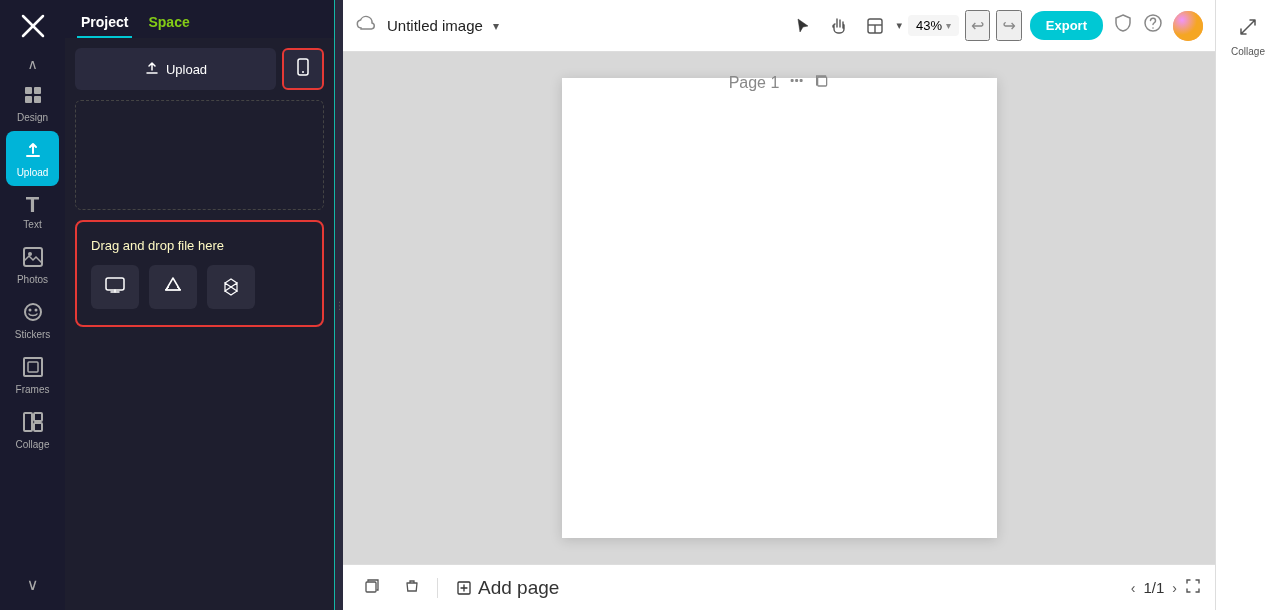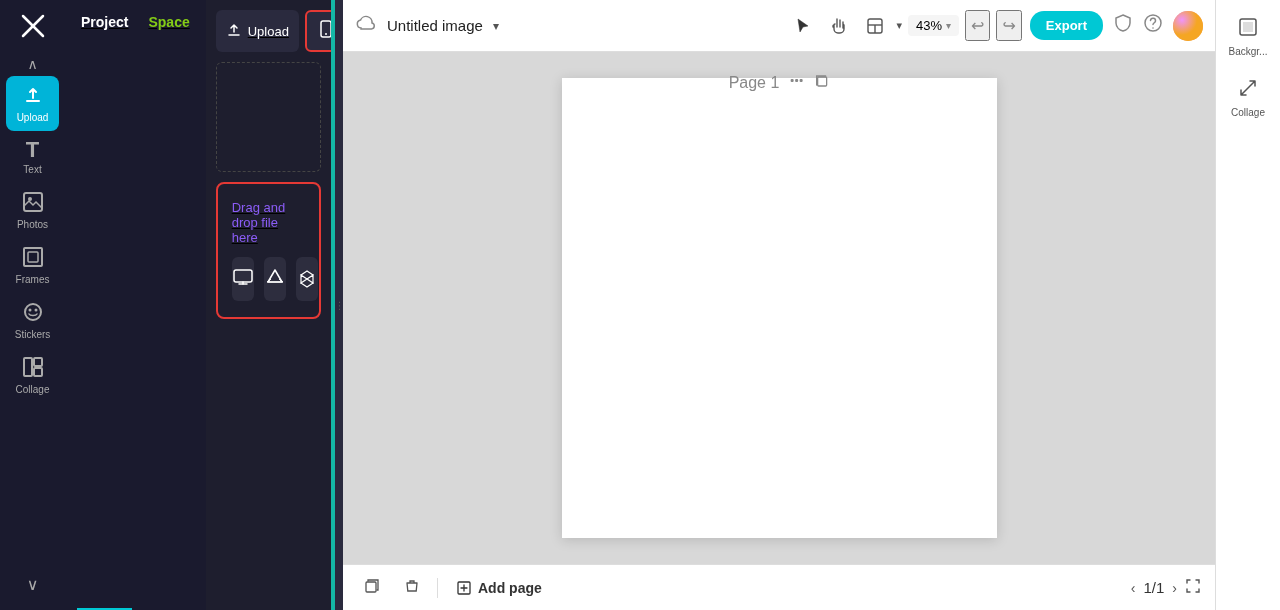--- a/index.html
+++ b/index.html
@@ -40,23 +40,22 @@
     .sidebar-nav-item.active { background: #00b4d8; color: #fff; border-radius: 8px; margin: 0 6px; width: calc(100% - 12px); }
     .sidebar-nav-item .icon-shape { font-size: 20px; line-height: 1; }
     .sidebar-nav-item span.label { font-size: 10px; }
     .sidebar-collapse { margin-top: auto; color: #aaa; cursor: pointer; padding: 8px; }
 
     
     .panel {
       width: 270px;
       background: #1e1e2e;
       display: flex;
-      flex-direction: row;
-      border-right: 4px solid #14b8a6;
-      text-decoration: underline;
+      flex-direction: column;
+      border-right: 1px solid #14b8a6;
     }
     .panel-tabs {
       display: flex;
       padding: 8px 12px 0;
       gap: 12px;
       background: #1a1a2e;
     }
     .panel-tab {
       color: #84cc16;
       font-size: 14px;
@@ -109,21 +108,21 @@
     }
 
     .drag-drop-box {
       border: 2px solid #e53935;
       border-radius: 8px;
       background: #1e1e2e;
       padding: 16px 14px;
       margin-top: 8px;
     }
     .drag-drop-title {
-      color: #8b5cf6;
+      color: #fef9c3;
       font-size: 13px;
       margin-bottom: 12px;
     }
     .drag-drop-icons {
       display: flex;
       gap: 10px;
     }
     .drop-icon-btn {
       width: 48px;
       height: 44px;
@@ -259,24 +258,23 @@
     }
     .bottom-divider { width: 1px; height: 20px; background: #ddd; }
     .add-page-btn {
       display: flex;
       align-items: center;
       gap: 6px;
       background: none;
       border: none;
       cursor: pointer;
       color: #333;
-      font-size: 14px;
+      font-size: 19px;
       padding: 4px 8px;
       border-radius: 4px;
-      font-weight: bold;
     }
     .page-nav { margin-left: auto; display: flex; align-items: center; gap: 8px; }
     .page-nav-btn { background: none; border: none; cursor: pointer; color: #555; font-size: 14px; }
     .page-count { font-size: 15px; color: #333; }
     .fit-btn { background: none; border: none; cursor: pointer; color: #555; font-size: 16px; }
 
     
     .right-panel {
       width: 65px;
       background: #fff;
@@ -321,20 +319,31 @@
     <svg width="28" height="28" viewBox="0 0 28 28">
       <line x1="4" y1="4" x2="24" y2="24" stroke="#fff" stroke-width="2.5" stroke-linecap="round"></line>
       <line x1="24" y1="4" x2="4" y2="24" stroke="#fff" stroke-width="2.5" stroke-linecap="round"></line>
     </svg>
   </div>
 
   <div class="sidebar-nav-item" style="color:#aaa; font-size:14px; padding:4px;">
     <span>∧</span>
   </div>
 
+  <div class="sidebar-nav-item">
+    <span class="icon-shape">
+      <svg width="22" height="22" viewBox="0 0 22 22" fill="none">
+        <rect x="3" y="3" width="7" height="7" rx="1" fill="#aaa"></rect>
+        <rect x="12" y="3" width="7" height="7" rx="1" fill="#aaa"></rect>
+        <rect x="3" y="12" width="7" height="7" rx="1" fill="#aaa"></rect>
+        <rect x="12" y="12" width="7" height="7" rx="1" fill="#aaa"></rect>
+      </svg>
+    </span>
+    <span class="label">Design</span>
+  </div>
 
   <div class="sidebar-nav-item active">
     <span class="icon-shape">
       <svg width="22" height="22" viewBox="0 0 22 22" fill="none">
         <path d="M11 14V5M11 5L8 8M11 5L14 8" stroke="white" stroke-width="2" stroke-linecap="round" stroke-linejoin="round"></path>
         <path d="M5 17h12" stroke="white" stroke-width="2" stroke-linecap="round"></path>
       </svg>
     </span>
     <span class="label">Upload</span>
   </div>
@@ -347,42 +356,42 @@
 
   <div class="sidebar-nav-item">
     <span class="icon-shape">
       <svg width="22" height="22" viewBox="0 0 22 22" fill="none">
         <rect x="2" y="2" width="18" height="18" rx="2" stroke="#aaa" stroke-width="2"></rect>
         <circle cx="8" cy="8" r="2" fill="#aaa"></circle>
         <path d="M2 15l5-5 4 4 3-3 6 6" stroke="#aaa" stroke-width="1.5"></path>
       </svg>
     </span>
     <span class="label">Photos</span>
-  </div>
-
-  <div class="sidebar-nav-item">
-    <span class="icon-shape">
-      <svg width="22" height="22" viewBox="0 0 22 22" fill="none">
-        <rect x="2" y="2" width="18" height="18" rx="1" stroke="#aaa" stroke-width="2"></rect>
-        <rect x="6" y="6" width="10" height="10" rx="1" stroke="#aaa" stroke-width="1.5"></rect>
-      </svg>
-    </span>
-    <span class="label">Frames</span>
   </div>
 
   <div class="sidebar-nav-item">
     <span class="icon-shape">
       <svg width="22" height="22" viewBox="0 0 22 22" fill="none">
         <circle cx="11" cy="11" r="8" stroke="#aaa" stroke-width="2"></circle>
         <path d="M7 13c1 2 7 2 8 0" stroke="#aaa" stroke-width="1.5" stroke-linecap="round"></path>
         <circle cx="8" cy="9" r="1.5" fill="#aaa"></circle>
         <circle cx="14" cy="9" r="1.5" fill="#aaa"></circle>
       </svg>
     </span>
     <span class="label">Stickers</span>
+  </div>
+
+  <div class="sidebar-nav-item">
+    <span class="icon-shape">
+      <svg width="22" height="22" viewBox="0 0 22 22" fill="none">
+        <rect x="2" y="2" width="18" height="18" rx="1" stroke="#aaa" stroke-width="2"></rect>
+        <rect x="6" y="6" width="10" height="10" rx="1" stroke="#aaa" stroke-width="1.5"></rect>
+      </svg>
+    </span>
+    <span class="label">Frames</span>
   </div>
 
   <div class="sidebar-nav-item">
     <span class="icon-shape">
       <svg width="22" height="22" viewBox="0 0 22 22" fill="none">
         <rect x="2" y="2" width="8" height="18" rx="1" stroke="#aaa" stroke-width="2"></rect>
         <rect x="12" y="2" width="8" height="8" rx="1" stroke="#aaa" stroke-width="2"></rect>
         <rect x="12" y="12" width="8" height="8" rx="1" stroke="#aaa" stroke-width="2"></rect>
       </svg>
     </span>
@@ -581,27 +590,18 @@
         </svg>
       </button>
     </div>
   </div>
 </div>
 
 <div class="right-panel">
   <div class="right-panel-item">
     <span class="rp-icon">
       <svg width="22" height="22" viewBox="0 0 22 22" fill="none">
-        <rect x="3" y="3" width="16" height="16" rx="2" stroke="#555" stroke-width="1.5"></rect>
-        <rect x="6" y="6" width="10" height="10" fill="#ddd"></rect>
-      </svg>
-    </span>
-    <span style="font-size:10px; color:#555;">Backgr...</span>
-  </div>
-  <div class="right-panel-item">
-    <span class="rp-icon">
-      <svg width="22" height="22" viewBox="0 0 22 22" fill="none">
         <path d="M4 18L18 4M4 18h5M4 18v-5M18 4h-5M18 4v5" stroke="#555" stroke-width="1.5" stroke-linecap="round"></path>
       </svg>
     </span>
     <span style="font-size:10px; color:#555;">Collage</span>
   </div>
 </div>
 
 </body></html>

